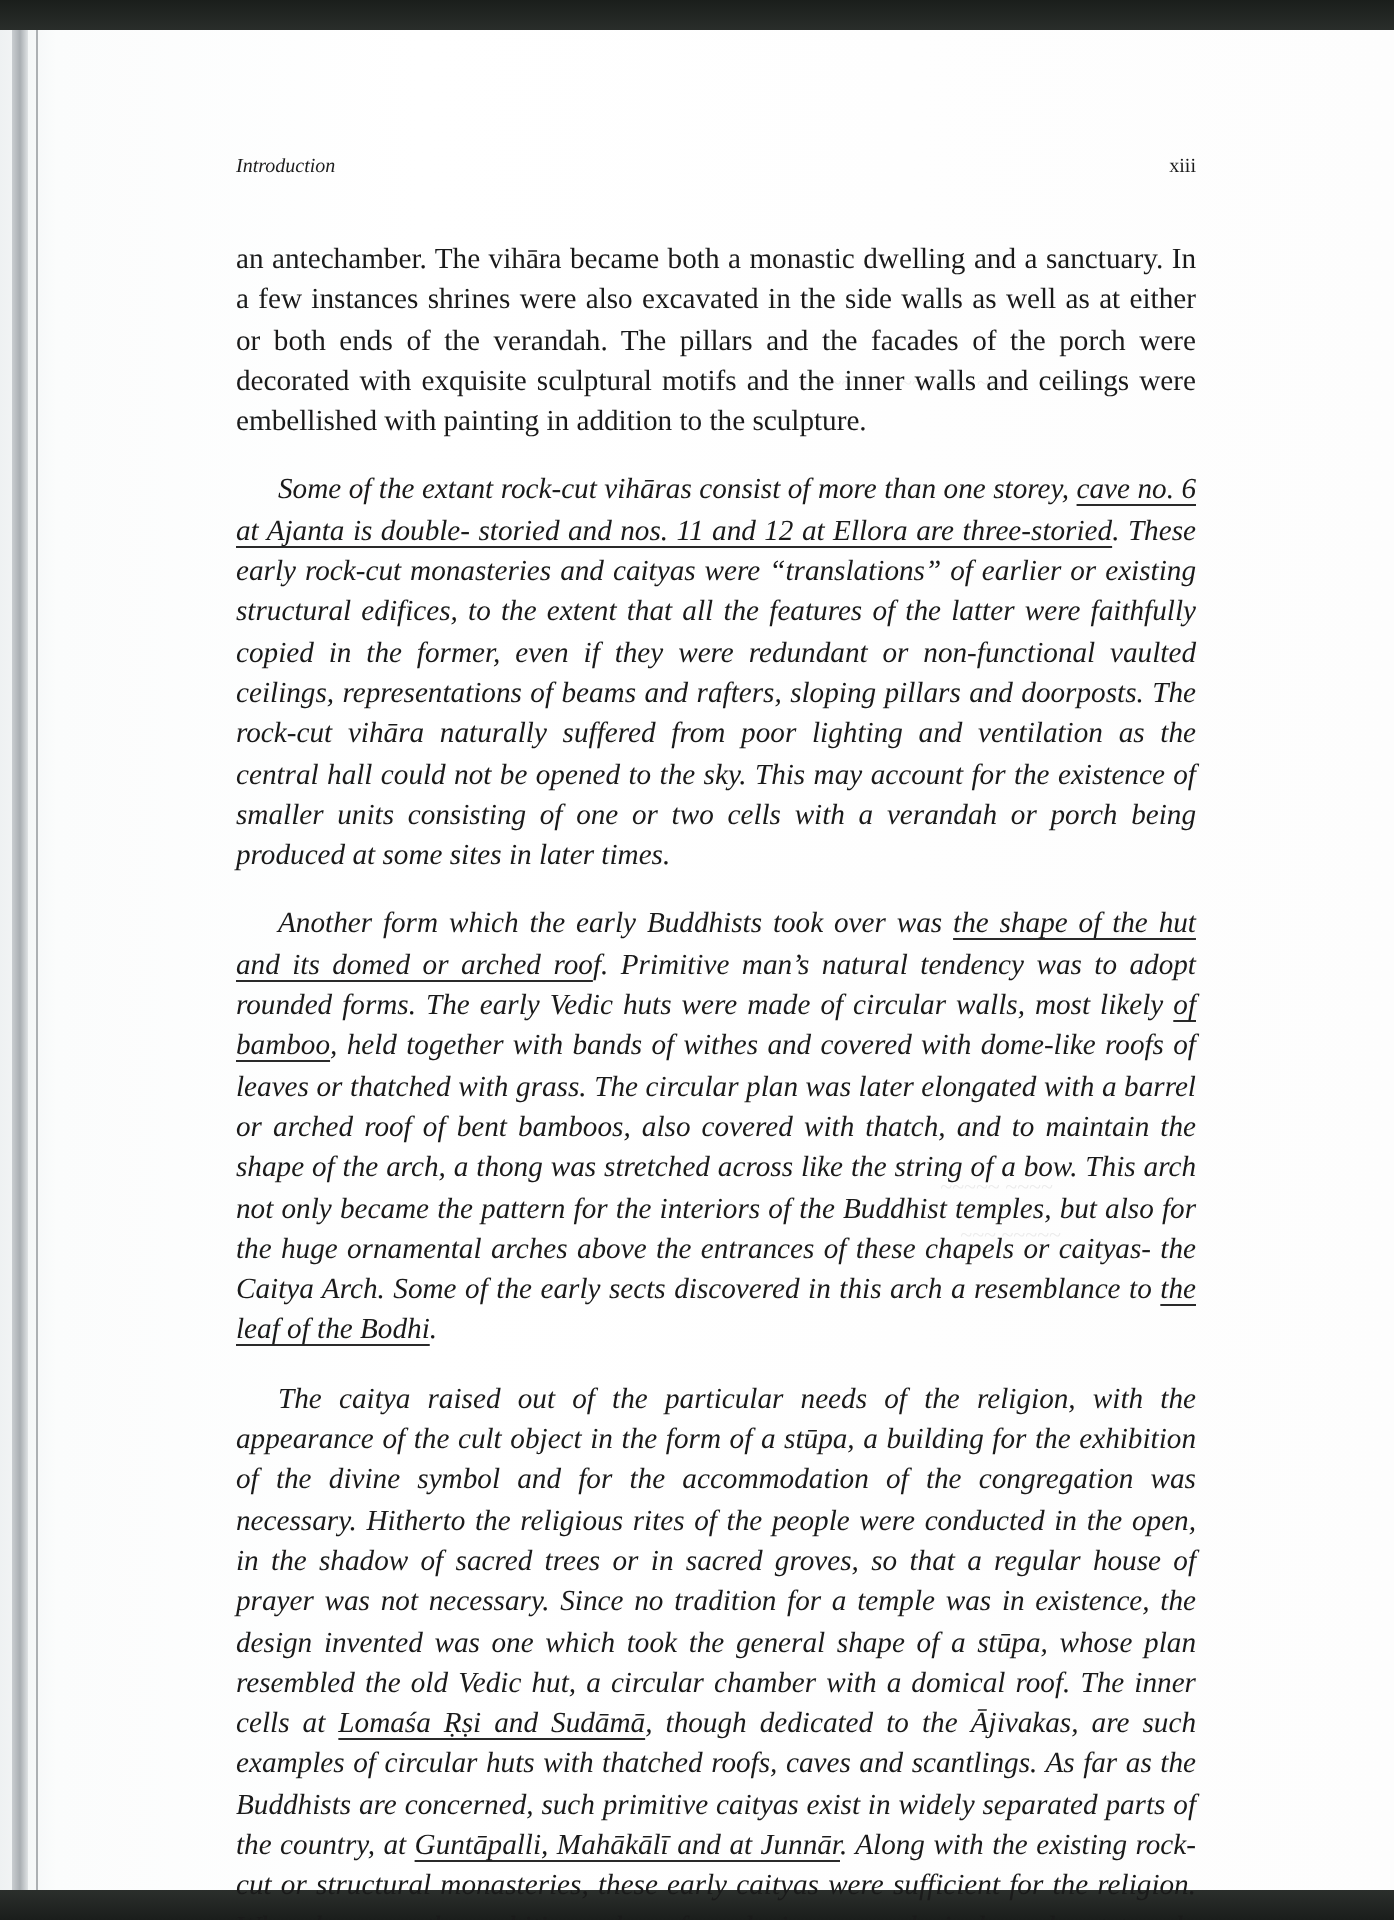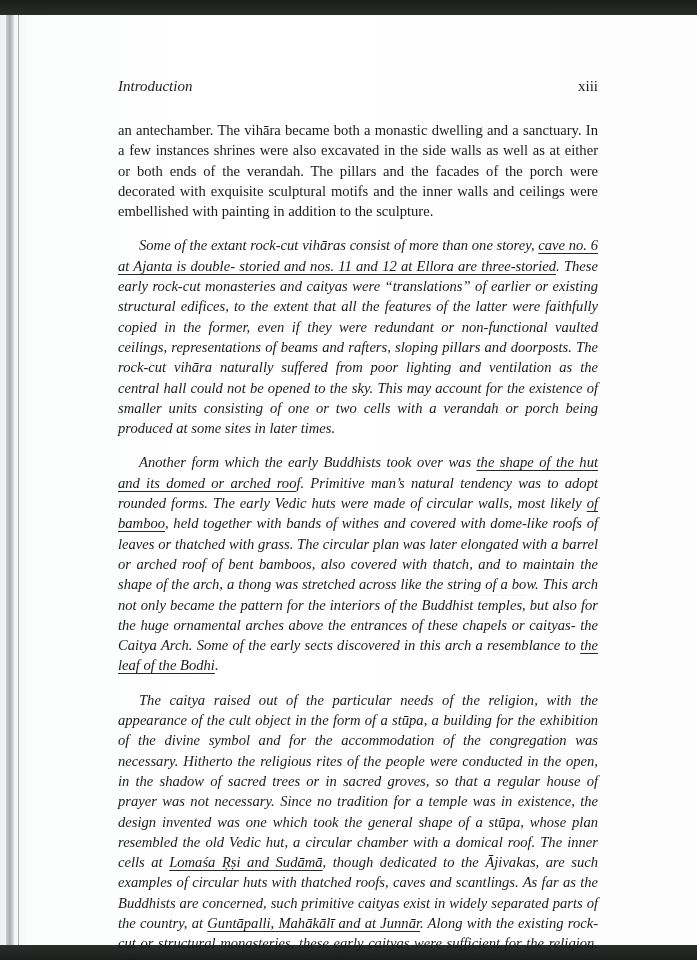--- a/index.html
+++ b/index.html
@@ -44,21 +44,21 @@
       width: 1px; height: 931px;
       background: #8d9296;
       opacity: 0.7;
     }
     .running-head {
       position: absolute;
       left: 118px; top: 78px;
       width: 480px;
       height: 20px;
       color: #1c1c1c;
-      font-size: 15px;
+      font-size: 10px;
     }
     .running-head .title {
       position: absolute;
       left: 0; top: 0;
       font-style: italic;
     }
     .running-head .folio {
       position: absolute;
       right: 0; top: 0;
     }

